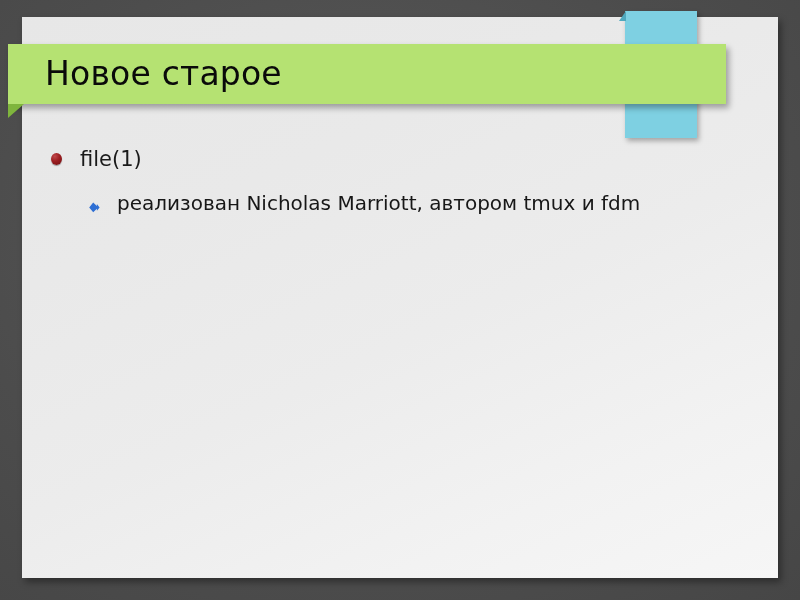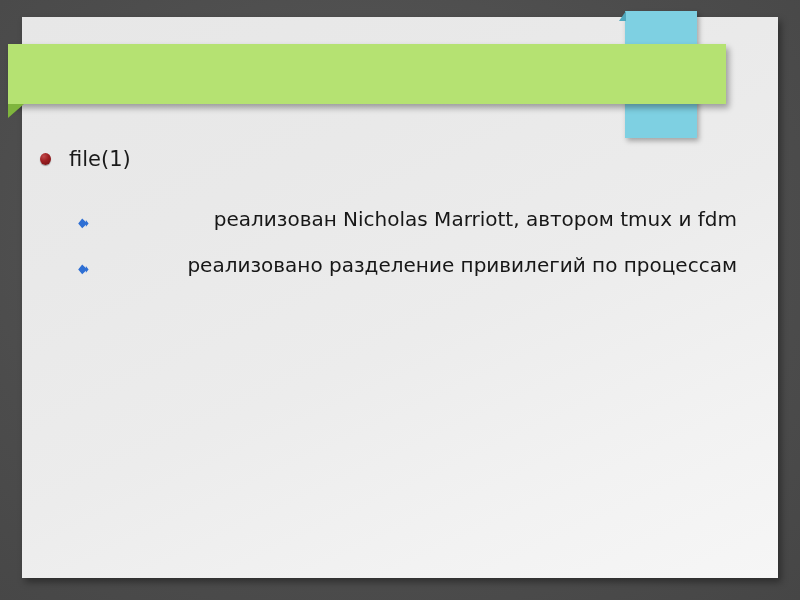--- a/index.html
+++ b/index.html
@@ -82,21 +82,21 @@
     line-height: 48px;
     color: #0a0a0a;
     font-weight: 400;
     letter-spacing: 0.2px;
     white-space: nowrap;
   }
 
   
   .body-content {
     position: absolute;
-    left: 37px;
+    left: 48px;
     top: 144px;
     width: 700px;
   }
 
   .l1-item {
     position: relative;
     padding-left: 32px;
     margin-bottom: 14px;
   }
   .l1-bullet {
@@ -109,23 +109,22 @@
     background: radial-gradient(circle at 34% 28%, #c0494b 0%, #9e1f22 42%, #6d0d10 100%);
     box-shadow: 0 1px 1px rgba(0,0,0,0.35);
   }
   .l1-text {
     font-size: 21px;
     line-height: 30px;
     color: #1a1a1a;
   }
 
   .l2-list {
-    margin-top: 30px;
+    margin-top: 14px;
     padding-left: 40px;
-    text-align: right;
   }
   .l2-item {
     position: relative;
     padding-left: 29px;
     margin-bottom: 16px;
   }
   .l2-bullet {
     position: absolute;
     left: 0px;
     top: 10px;
@@ -145,45 +144,38 @@
 <div id="stage">
 
   <div class="slide-sheet"></div>
 
   <div class="accent-blue"></div>
   <div class="accent-blue-fold"></div>
 
   <div class="title-banner"></div>
   <div class="title-banner-fold"></div>
 
+  <div class="title-text">Новое старое</div>
 
   <div class="body-content">
 
     <div class="l1-item">
       <span class="l1-bullet"></span>
       <span class="l1-text">file(1)</span>
     </div>
 
     <div class="l2-list">
 
       <div class="l2-item">
         <span class="l2-bullet">
           <svg width="12" height="11" viewBox="0 0 12 11">
             <path d="M5.2 0.6 L8.9 4.0 L8.9 2.0 L11.6 5.4 L8.9 8.8 L8.9 6.8 L5.2 10.2 L1.2 5.4 Z" fill="#2e6fd4"></path>
           </svg>
         </span>
         <span class="l2-text">реализован Nicholas Marriott, автором tmux и fdm</span>
       </div>
 
-      <div class="l2-item">
-        <span class="l2-bullet">
-          <svg width="12" height="11" viewBox="0 0 12 11">
-            <path d="M5.2 0.6 L8.9 4.0 L8.9 2.0 L11.6 5.4 L8.9 8.8 L8.9 6.8 L5.2 10.2 L1.2 5.4 Z" fill="#2e6fd4"></path>
-          </svg>
-        </span>
-        <span class="l2-text">реализовано разделение привилегий по процессам</span>
-      </div>
 
 
     </div>
   </div>
 
 </div>
 
 </body></html>

